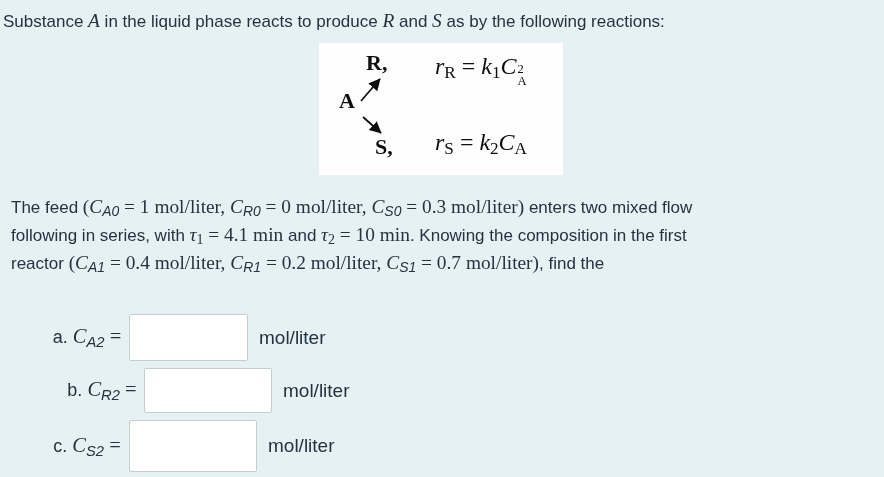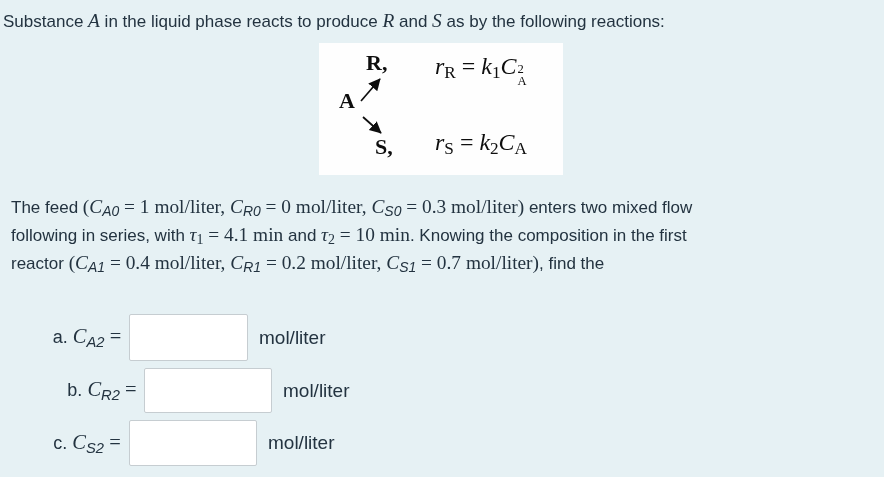--- a/index.html
+++ b/index.html
@@ -30,21 +30,21 @@
   .eq{position:absolute;font-size:21px;line-height:1;white-space:nowrap;}
   .eqr{left:116px;top:12px;}
   .eqs{left:116px;top:88px;}
   
   .para{position:absolute;left:11px;top:193px;width:866px;}
   .pline{height:28px;line-height:28px;white-space:nowrap;}
   
   .row{position:absolute;display:flex;align-items:center;font-size:18px;}
   .row-a{left:45px;top:314px;height:47px;}
   .row-b{left:60px;top:368px;height:45px;}
-  .row-c{left:45px;top:420px;height:46px;}
+  .row-c{left:45px;top:420px;height:52px;}
   .alabel{width:84px;white-space:nowrap;text-align:center;}
   .ainput{height:100%;box-sizing:border-box;border:1px solid #c6cdd1;border-radius:2px;
     background:#ffffff;font-family:"Liberation Sans",sans-serif;font-size:16px;
     padding:0 8px;color:#233340;outline:none;}
   .w-a{width:119px;}
   .w-bc{width:128px;}
   .aunit{margin-left:11px;font-size:19px;}
 </style>
 </head>
 <body>

